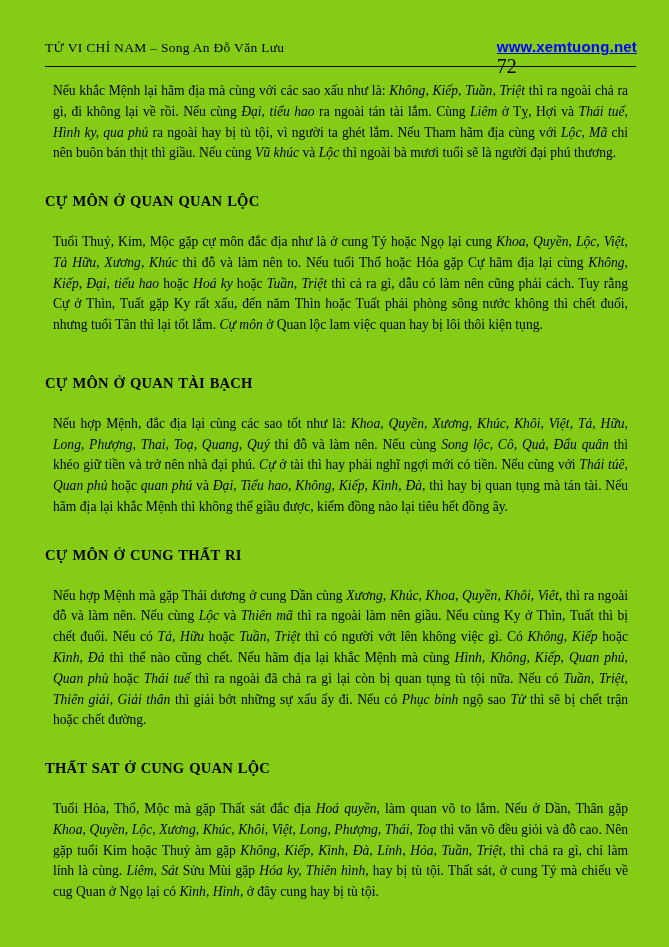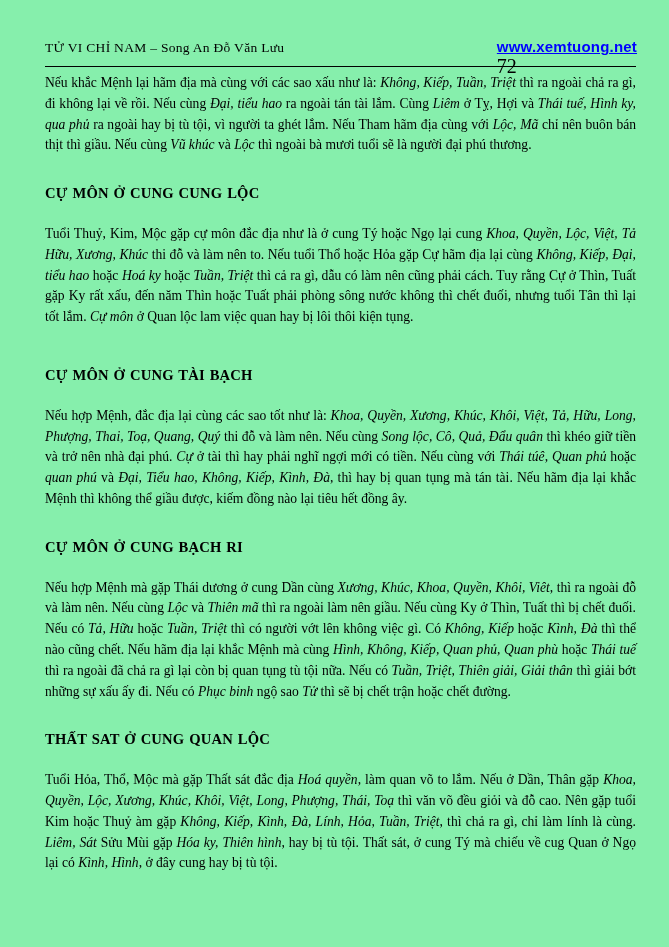--- a/index.html
+++ b/index.html
@@ -1,20 +1,20 @@
 <!DOCTYPE html>
 <html><head>
 <meta charset="utf-8">
 <style>
   html, body { margin: 0; padding: 0; background: #ffffff; }
   .page {
     position: relative;
     width: 669px;
     height: 947px;
-    background: #86efac;
+    background: #84cc16;
     font-family: "Liberation Serif", serif;
     color: #000000;
     overflow: hidden;
     box-sizing: border-box;
   }
   .header {
     position: absolute;
     top: 38px;
     left: 45px;
     width: 592px;
@@ -54,21 +54,21 @@
   }
   .content {
     position: absolute;
     top: 73px;
     left: 45px;
     width: 591px;
     font-size: 13.6px;
     line-height: 20.8px;
     text-align: justify;
   }
-  .para { margin: 0; }
+  .para { margin: 8px; }
   .heading {
     font-size: 14.6px;
     font-weight: bold;
     letter-spacing: 0.2px;
     margin: 27px 0 20px 0;
     text-align: left;
     word-spacing: 1px;
   }
   .heading.gap-lg { margin-top: 37px; }
   .content i { font-style: italic; }
@@ -83,23 +83,23 @@
     <span class="header-right">
       <a href="#" class="site-link" style="color: rgb(0, 0, 255);">www.xemtuong.net</a>
       <span class="page-number">72</span>
     </span>
   </div>
 
   <hr class="rule">
 
   <div class="content">
     <p class="para"><span>Nếu khắc Mệnh lại hãm địa mà cùng với các sao xấu như là: </span><i>Không, Kiếp, Tuần, Triệt</i><span> thì ra ngoài chả ra gì, đi không lại về rồi. Nếu cùng </span><i>Đại, tiểu hao</i><span> ra ngoài tán tài lắm. Cùng </span><i>Liêm</i><span> ở Tỵ, Hợi và </span><i>Thái tuế, Hình ky, qua phủ</i><span> ra ngoài hay bị tù tội, vì người ta ghét lắm. Nếu Tham hãm địa cùng với </span><i>Lộc, Mã</i><span> chỉ nên buôn bán thịt thì giầu. Nếu cùng </span><i>Vũ khúc</i><span> và </span><i>Lộc</i><span> thì ngoài bà mươi tuổi sẽ là người đại phú thương.</span></p>
-    <h2 class="heading">CỰ MÔN Ở CUNG CUNG LỘC</h2>
+    <h2 class="heading">CỰ MÔN Ở QUAN QUAN LỘC</h2>
     <p class="para"><span>Tuổi Thuỷ, Kim, Mộc gặp cự môn đắc địa như là ở cung Tý hoặc Ngọ lại cung </span><i>Khoa, Quyền, Lộc, Việt, Tả Hữu, Xương, Khúc</i><span> thi đỗ và làm nên to. Nếu tuổi Thổ hoặc Hỏa gặp Cự hãm địa lại cùng </span><i>Không, Kiếp, Đại, tiểu hao</i><span> hoặc </span><i>Hoá ky</i><span> hoặc </span><i>Tuần, Triệt</i><span> thì cả ra gì, dẫu có làm nên cũng phải cách. Tuy rằng Cự ở Thìn, Tuất gặp Ky rất xấu, đến năm Thìn hoặc Tuất phải phòng sông nước không thì chết đuối, nhưng tuổi Tân thì lại tốt lắm. </span><i>Cự môn</i><span> ở Quan lộc lam việc quan hay bị lôi thôi kiện tụng.</span></p>
-    <h2 class="heading gap-lg">CỰ MÔN Ở CUNG TÀI BẠCH</h2>
+    <h2 class="heading gap-lg">CỰ MÔN Ở QUAN TÀI BẠCH</h2>
     <p class="para"><span>Nếu hợp Mệnh, đắc địa lại cùng các sao tốt như là: </span><i>Khoa, Quyền, Xương, Khúc, Khôi, Việt, Tả, Hữu, Long, Phượng, Thai, Toạ, Quang, Quý</i><span> thi đỗ và làm nên. Nếu cùng </span><i>Song lộc, Cô, Quả, Đẩu quân</i><span> thì khéo giữ tiền và trở nên nhà đại phú. </span><i>Cự</i><span> ở tài thì hay phải nghĩ ngợi mới có tiền. Nếu cùng với </span><i>Thái túê</i><span>, </span><i>Quan phủ</i><span> hoặc </span><i>quan phú</i><span> và </span><i>Đại, Tiểu hao, Không, Kiếp, Kình, Đà</i><span>, thì hay bị quan tụng mà tán tài. Nếu hãm địa lại khắc Mệnh thì không thể giầu được, kiếm đồng nào lại tiêu hết đồng ây.</span></p>
-    <h2 class="heading">CỰ MÔN Ở CUNG BẠCH RI</h2>
+    <h2 class="heading">CỰ MÔN Ở CUNG THẤT RI</h2>
     <p class="para"><span>Nếu hợp Mệnh mà gặp Thái dương ở cung Dần cùng </span><i>Xương, Khúc, Khoa, Quyền, Khôi, Viêt</i><span>, thì ra ngoài đỗ và làm nên. Nếu cùng </span><i>Lộc</i><span> và </span><i>Thiên mã</i><span> thì ra ngoài làm nên giầu. Nếu cùng Ky ở Thìn, Tuất thì bị chết đuối. Nếu có </span><i>Tả, Hữu</i><span> hoặc </span><i>Tuần, Triệt</i><span> thì có người vớt lên không việc gì. Có </span><i>Không, Kiếp</i><span> hoặc </span><i>Kình, Đà</i><span> thì thể nào cũng chết. Nếu hãm địa lại khắc Mệnh mà cùng </span><i>Hình, Không, Kiếp, Quan phủ, Quan phù</i><span> hoặc </span><i>Thái tuế</i><span> thì ra ngoài đã chả ra gì lại còn bị quan tụng tù tội nữa. Nếu có </span><i>Tuần, Triệt, Thiên giải, Giải thân</i><span> thì giải bớt những sự xấu ấy đi. Nếu có </span><i>Phục binh</i><span> ngộ sao </span><i>Tử</i><span> thì sẽ bị chết trận hoặc chết đường.</span></p>
     <h2 class="heading">THẤT SAT Ở CUNG QUAN LỘC</h2>
     <p class="para"><span>Tuổi Hỏa, Thổ, Mộc mà gặp Thất sát đắc địa </span><i>Hoá quyền</i><span>, làm quan võ to lắm. Nếu ở Dần, Thân gặp </span><i>Khoa, Quyền, Lộc, Xương, Khúc, Khôi, Việt, Long, Phượng, Thái, Toạ</i><span> thì văn võ đều giỏi và đỗ cao. Nên gặp tuổi Kim hoặc Thuỷ àm gặp </span><i>Không, Kiếp, Kình, Đà, Lính, Hỏa, Tuần, Triệt</i><span>, thì chả ra gì, chỉ làm lính là cùng. </span><i>Liêm, Sát</i><span> Sửu Mùi gặp </span><i>Hóa ky, Thiên hình</i><span>, hay bị tù tội. Thất sát, ở cung Tý mà chiếu về cug Quan ở Ngọ lại có </span><i>Kình, Hình</i><span>, ở đây cung hay bị tù tội.</span></p>
   </div>
 
 </div>
 
 </body></html>

